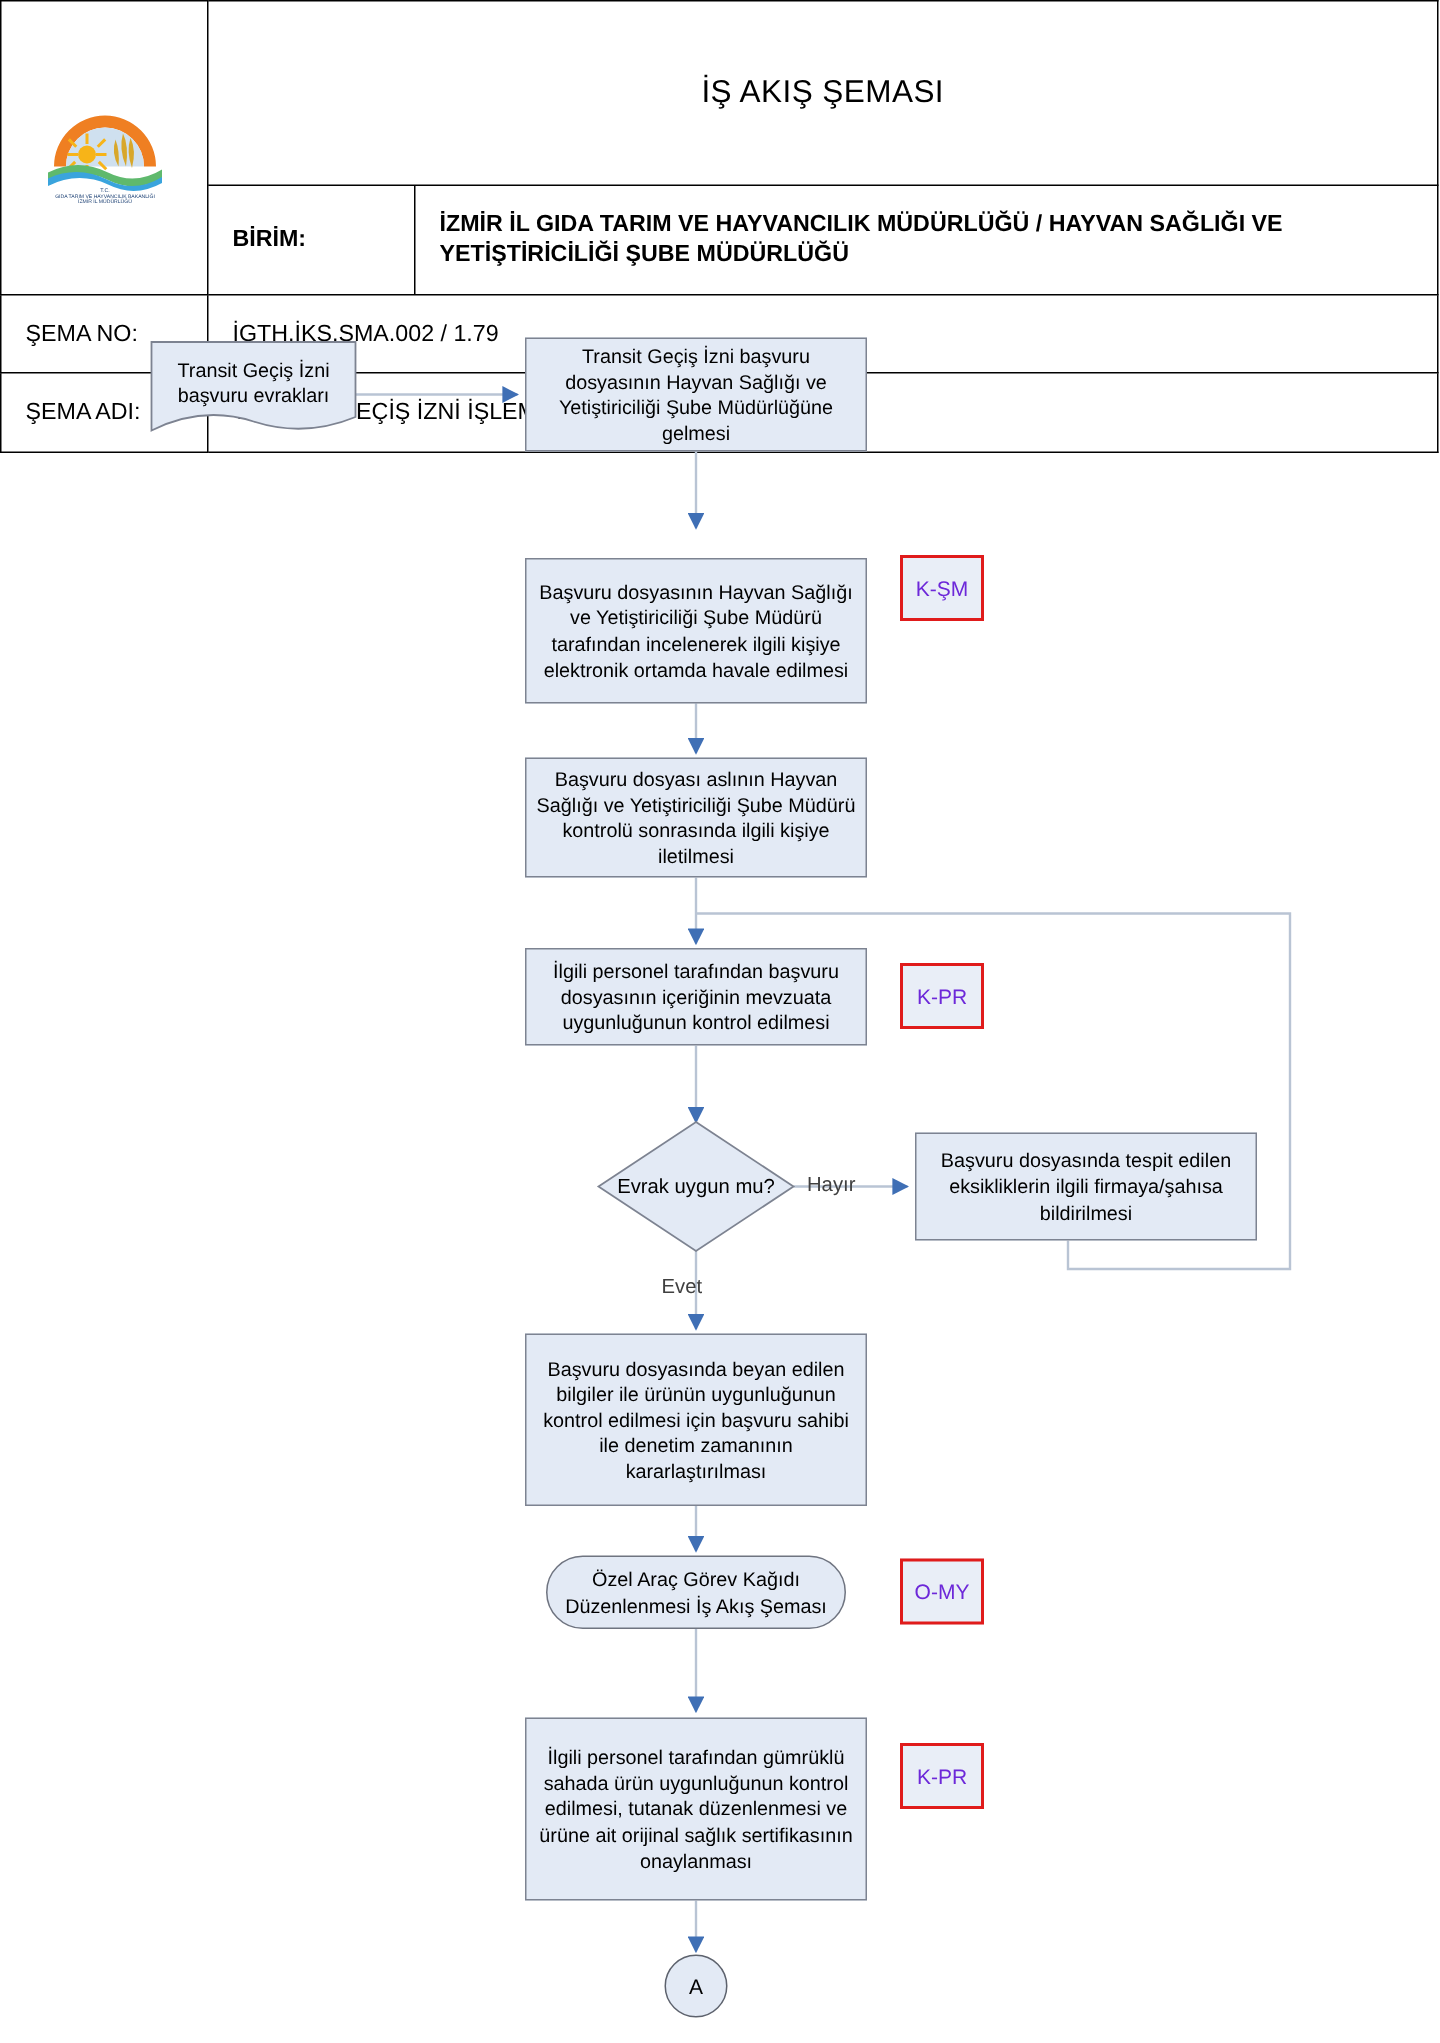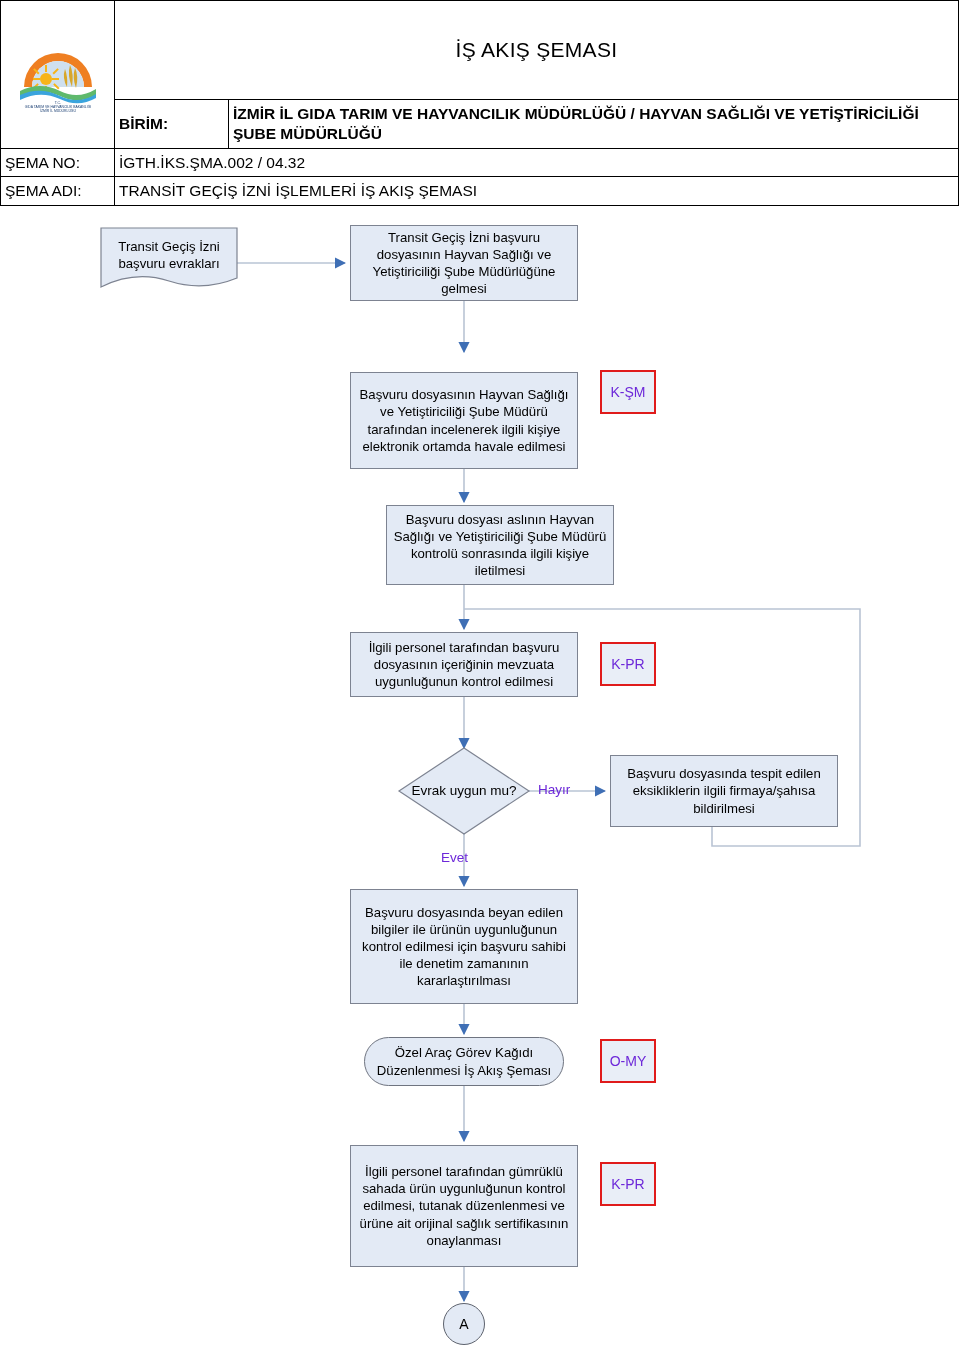--- a/index.html
+++ b/index.html
@@ -7,21 +7,21 @@
   body{
     width:960px;height:1362px;
     background:#ffffff;
     font-family:"Liberation Sans", sans-serif;
     color:#000;
     position:relative;
     overflow:hidden;
   }
   
   .hdr{position:absolute;left:0;top:0;width:959px;border-collapse:collapse;}
-  .hdr td{border:1px solid #000;padding:4px;vertical-align:middle;}
+  .hdr td{border:1px solid #000;padding:16px;vertical-align:middle;}
   .logo-cell{width:105px;height:90px;padding:0;text-align:center;vertical-align:middle;}
   .title-cell{text-align:center;vertical-align:middle;}
   .title-cell .t{font-size:21px;letter-spacing:.3px;}
   .lbl{width:105px;padding:3px 4px 3px 5px;font-size:15.5px;white-space:nowrap;}
   .val{padding:3px 4px 3px 7px;font-size:15.5px;line-height:1.28;}
   .row-birim .lbl{vertical-align:middle;}
   
   .logo{width:92px;height:82px;display:inline-block;position:relative;}
   .logo svg{display:block;}
   
@@ -37,21 +37,21 @@
     font-size:14px;color:#6d28d9;
   }
   .term{
     background:#e3eaf5;border:1px solid #6f7480;border-radius:26px;
     font-size:13.2px;line-height:1.30;padding:2px 8px;
   }
   .circ{
     background:#e3eaf5;border:1.4px solid #5d626d;border-radius:50%;
     font-size:14px;
   }
-  .lbltxt{position:absolute;font-size:13.5px;color:#6d28d9;background:transparent;}
+  .lbltxt{position:absolute;font-size:13.5px;color:#404040;background:transparent;}
   .diamond-txt{position:absolute;display:flex;align-items:center;justify-content:center;
     text-align:center;font-size:13.5px;line-height:1.3;}
 </style>
 </head>
 <body>
 
 <table class="hdr">
   <tbody>
       <tr>
     <td class="logo-cell" rowspan="2">
@@ -94,21 +94,21 @@
               <tr>
           <td class="lbl" style="border:none;border-right:1px solid #000;">BİRİM:</td>
           <td class="val" style="border:none;">İZMİR İL GIDA TARIM VE HAYVANCILIK MÜDÜRLÜĞÜ / HAYVAN SAĞLIĞI VE YETİŞTİRİCİLİĞİ ŞUBE MÜDÜRLÜĞÜ</td>
         </tr>
       </tbody>
           </table>
     </td>
   </tr>
   <tr>
     <td class="lbl">ŞEMA NO:</td>
-    <td class="val">İGTH.İKS.ŞMA.002 / 04.32</td>
+    <td class="val">İGTH.İKS.ŞMA.002 / 1.79</td>
   </tr>
   <tr>
     <td class="lbl">ŞEMA ADI:</td>
     <td class="val">TRANSİT GEÇİŞ İZNİ İŞLEMLERİ İŞ AKIŞ ŞEMASI</td>
   </tr>
 </tbody>
   </table>
 
 <div class="canvas">
 
@@ -160,21 +160,21 @@
     <span>Transit Geçiş İzni başvuru dosyasının Hayvan Sağlığı ve Yetiştiriciliği Şube Müdürlüğüne gelmesi</span>
   </div>
 
   <div class="shape proc" style="left:350px;top:372px;width:228px;height:97px;">
     <span>Başvuru dosyasının Hayvan Sağlığı ve Yetiştiriciliği Şube Müdürü tarafından incelenerek ilgili kişiye elektronik ortamda havale edilmesi</span>
   </div>
   <div class="shape code" style="left:600px;top:370px;width:56px;height:44px;">
     <span>K-ŞM</span>
   </div>
 
-  <div class="shape proc" style="left:350px;top:505px;width:228px;height:80px;margin-left:36px;">
+  <div class="shape proc" style="left:350px;top:505px;width:228px;height:80px;">
     <span>Başvuru dosyası aslının Hayvan Sağlığı ve Yetiştiriciliği Şube Müdürü kontrolü sonrasında ilgili kişiye iletilmesi</span>
   </div>
 
   <div class="shape proc" style="left:350px;top:632px;width:228px;height:65px;">
     <span>İlgili personel tarafından başvuru dosyasının içeriğinin mevzuata uygunluğunun kontrol edilmesi</span>
   </div>
   <div class="shape code" style="left:600px;top:642px;width:56px;height:44px;">
     <span>K-PR</span>
   </div>
 

